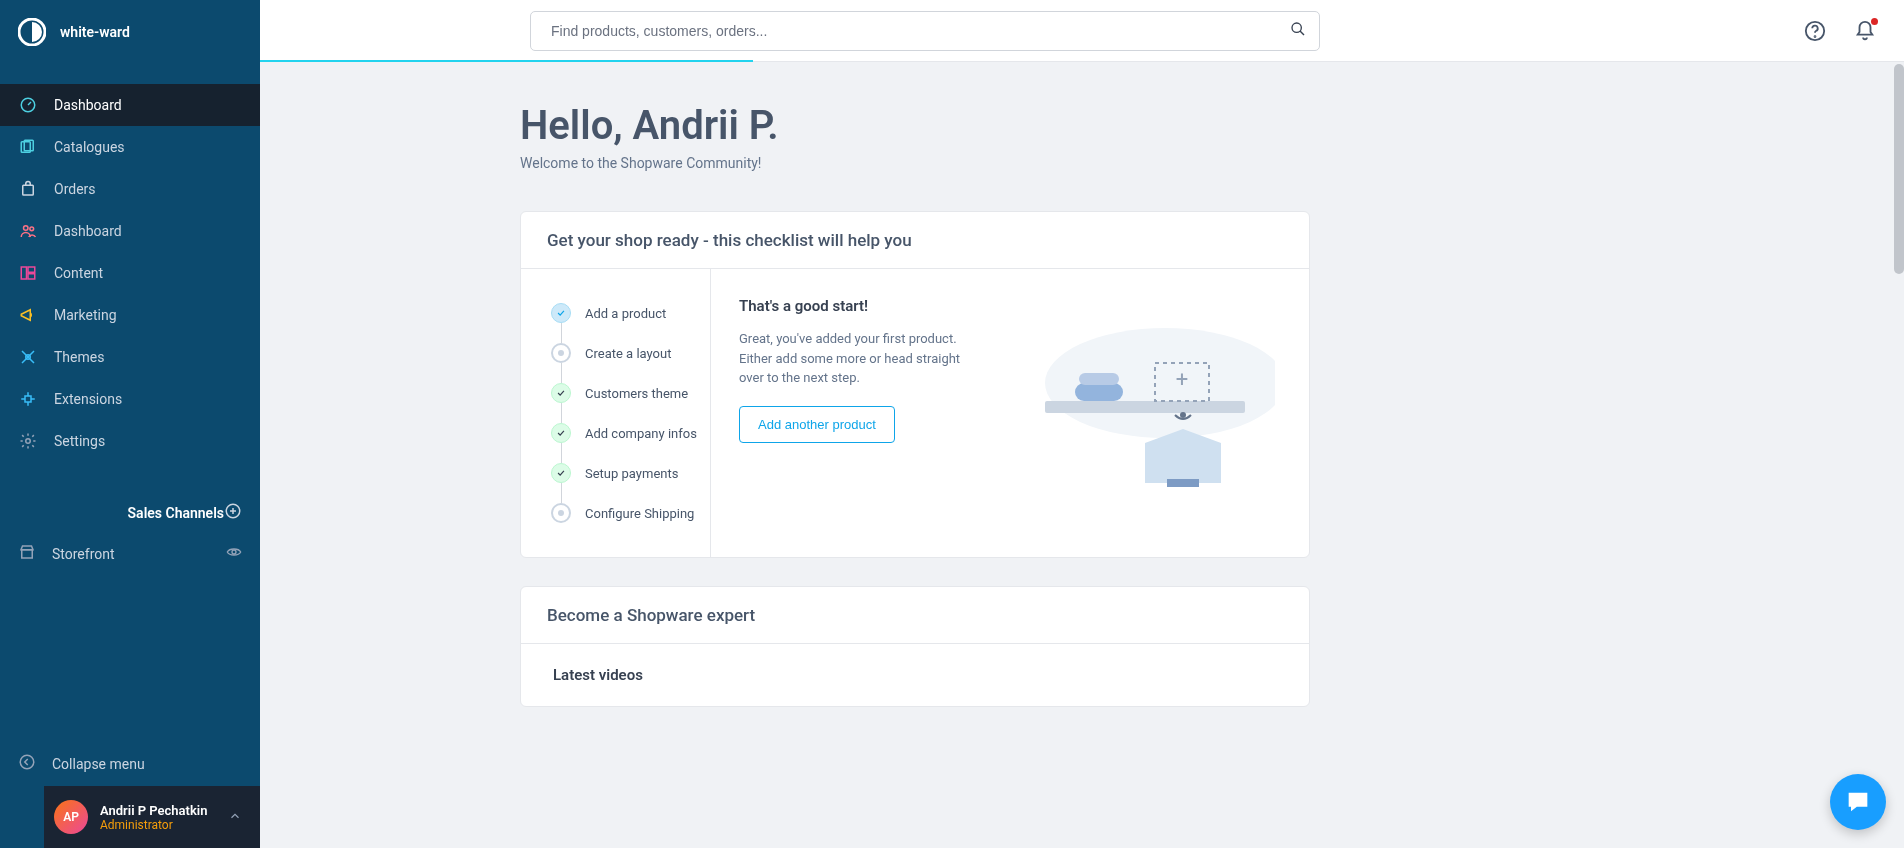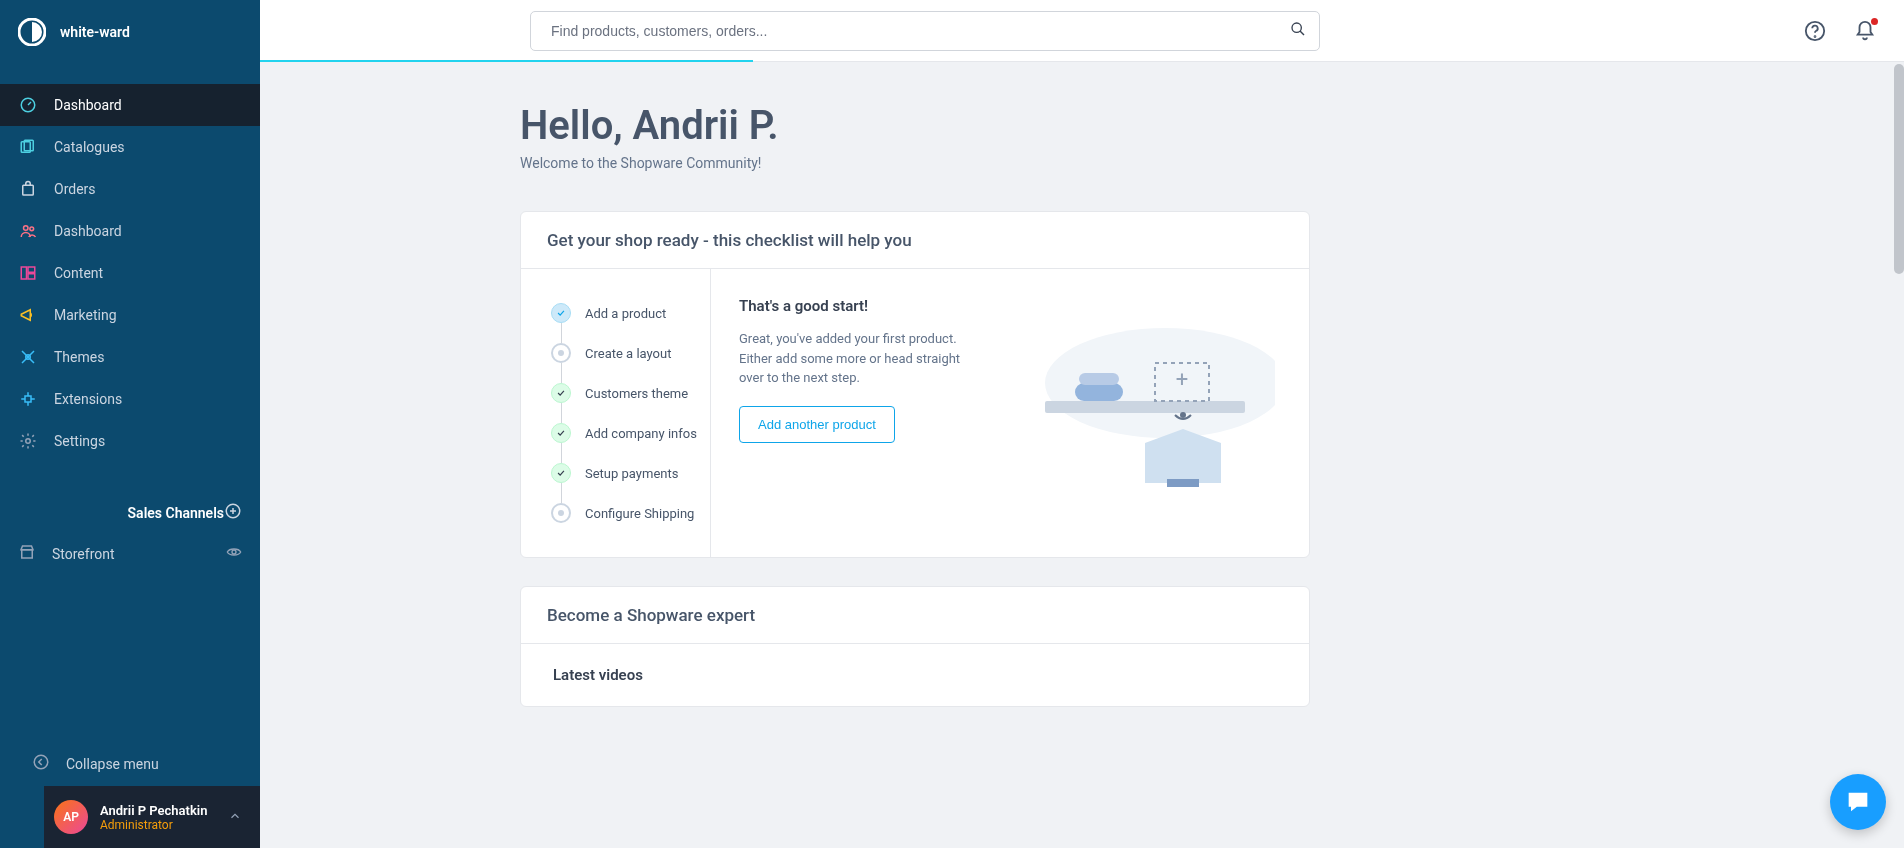--- a/index.html
+++ b/index.html
@@ -79,21 +79,21 @@
     cursor: pointer;
   }
   .channel-item .eye { margin-left: auto; color: #94a3b8; }
   .sidebar-bottom {
     margin-top: auto;
   }
   .collapse-item {
     display: flex;
     align-items: center;
     gap: 16px;
-    padding: 12px 32px;
+    padding: 12px 18px;
     font-size: 14px;
     color: #cbd5e1;
     cursor: pointer;
   }
   .user-block {
     display: flex;
     align-items: center;
     gap: 12px;
     padding: 14px 18px 14px 10px;
     background: #1a2433;

